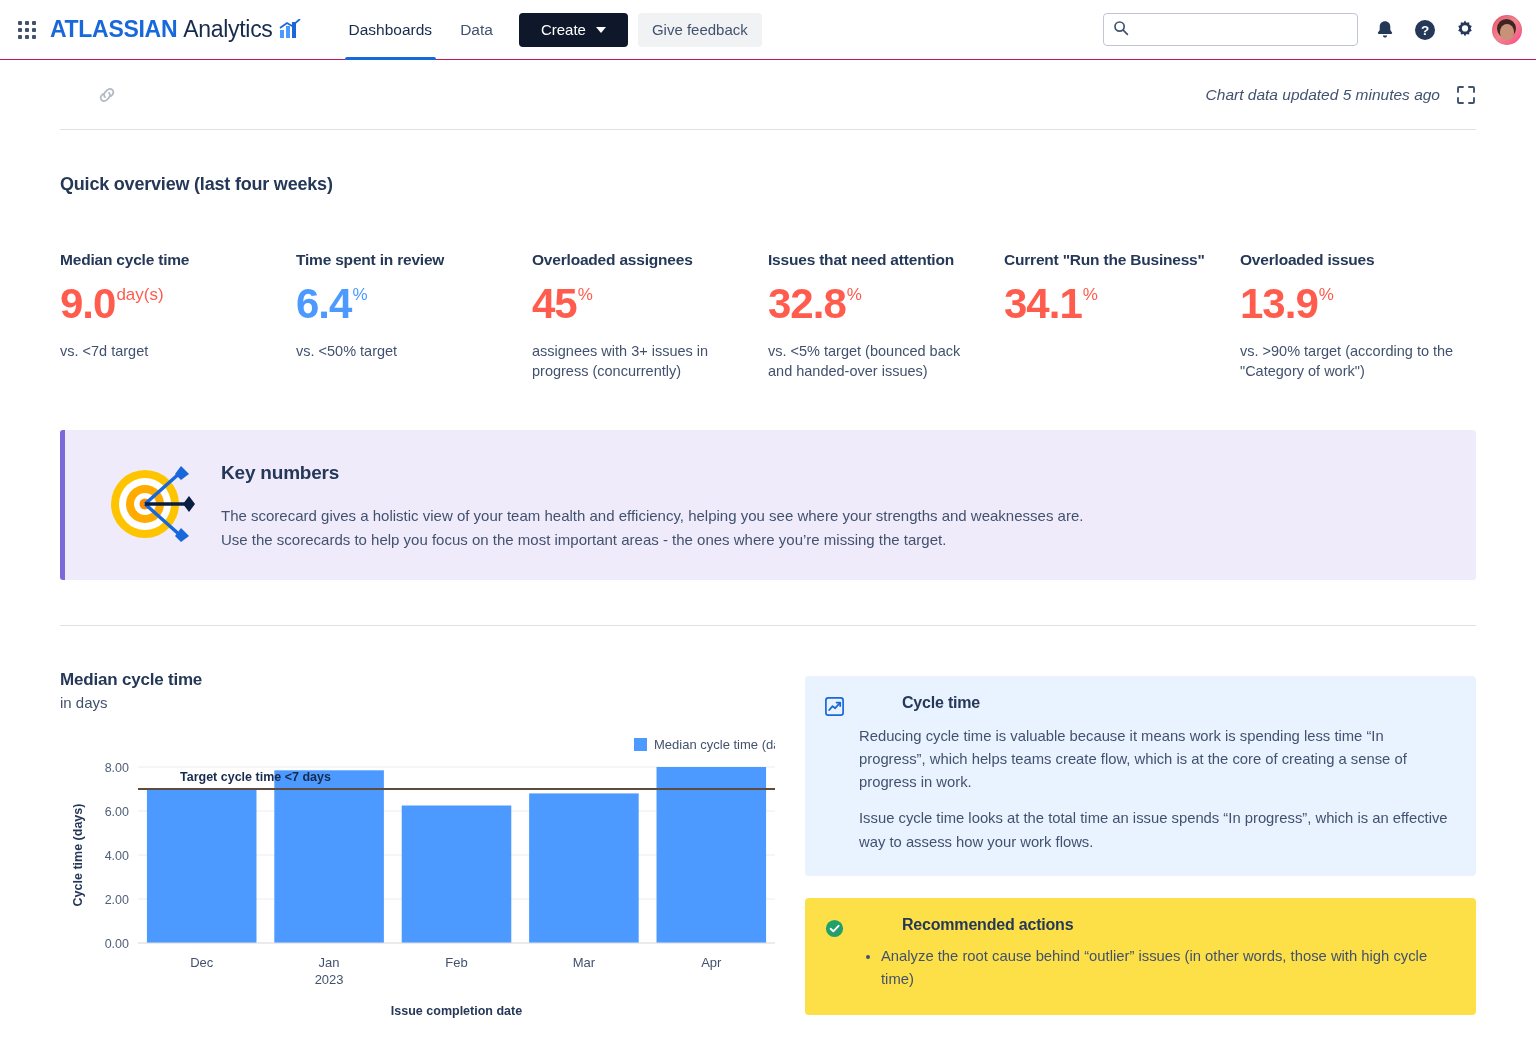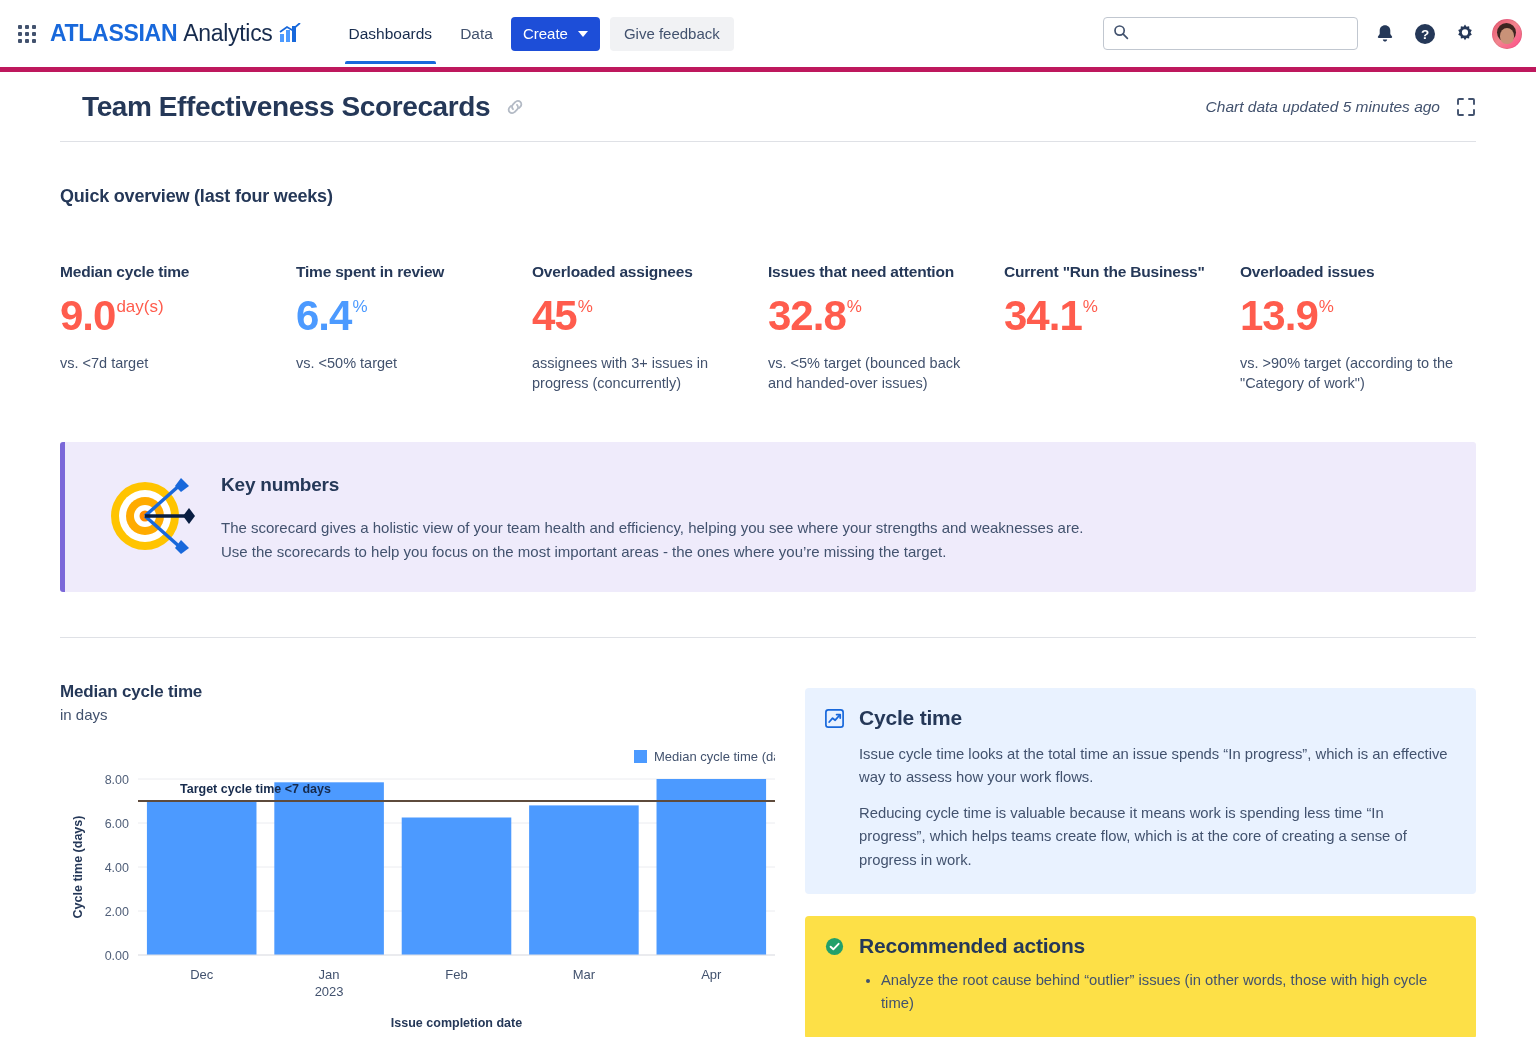--- a/index.html
+++ b/index.html
@@ -7,25 +7,25 @@
     width: 1536px;
     height: 1037px;
     overflow: hidden;
     background: #ffffff;
     font-family: "Liberation Sans", sans-serif;
     color: #172B4D;
   }
 
   
   .topnav {
-    height: 72px;
+    height: 60px;
     display: flex;
     align-items: center;
     padding: 0 14px 0 10px;
-    border-bottom: 5px solid #be185d;
+    border-bottom: 1px solid #be185d;
     position: relative;
   }
   .app-switcher {
     width: 34px; height: 34px;
     display: grid;
     grid-template-columns: repeat(3, 4px);
     grid-template-rows: repeat(3, 4px);
     gap: 3px;
     align-content: center;
     justify-content: center;
@@ -51,29 +51,29 @@
     display: flex; align-items: center;
     cursor: pointer;
     position: relative;
   }
   .navtab.active { color: #172B4D; }
   .navtab.active::after {
     content: ""; position: absolute; left: 10px; right: 10px; bottom: 0;
     height: 3px; background: #1868DB; border-radius: 2px 2px 0 0;
   }
   .btn-create {
-    background: #1d4ed8;
+    background: #0f172a;
     color: #fff;
     border: none;
     border-radius: 4px;
     font-size: 15px;
     font-weight: 500;
     height: 34px;
-    padding: 0 12px;
-    margin-left: 4px;
+    padding: 0 22px;
+    margin-left: 12px;
     display: flex; align-items: center; gap: 10px;
     cursor: pointer;
     font-family: "Liberation Sans", sans-serif;
   }
   .caret-down {
     width: 0; height: 0;
     border-left: 5px solid transparent;
     border-right: 5px solid transparent;
     border-top: 6px solid #fff;
   }
@@ -200,21 +200,21 @@
 
   .side-col { flex: 1 1 auto; padding-top: 6px; }
   .info-card {
     background: #E9F2FF;
     border-radius: 4px;
     padding: 18px 22px 22px 18px;
     display: flex; gap: 14px;
   }
   .info-card.green { background: #fde047; margin-top: 22px; padding-bottom: 24px; }
   .info-icon { flex: 0 0 auto; width: 22px; padding-top: 3px; display: flex; justify-content: center; }
-  .info-title { font-size: 21px; font-weight: bold; color: #253858; letter-spacing: -0.2px; }
+  .info-title { font-size: 16px; font-weight: bold; color: #253858; letter-spacing: -0.2px; margin-left: 43px; }
   .info-p { font-size: 14.8px; color: #42526E; line-height: 1.56; margin-top: 13px; }
   .info-list { margin-top: 11px; padding-left: 22px; }
   .info-list li { font-size: 14.8px; color: #42526E; line-height: 1.56; }
 
   
   .ax-tick { font-family: "Liberation Sans", sans-serif; font-size: 12.5px; fill: #505F79; }
   .ax-cat  { font-family: "Liberation Sans", sans-serif; font-size: 13px; fill: #42526E; }
   .ax-title{ font-family: "Liberation Sans", sans-serif; font-size: 12.5px; font-weight: bold; fill: #253858; }
   .ann-text{ font-family: "Liberation Sans", sans-serif; font-size: 12.5px; font-weight: bold; fill: #172B4D; }
   .leg-text{ font-family: "Liberation Sans", sans-serif; font-size: 13px; fill: #42526E; }
@@ -295,21 +295,20 @@
         <path d="M11 1.5l1.5 2.2 2.6-.5.3 2.7 2.4 1.2-1.3 2.3 1.3 2.3-2.4 1.2-.3 2.7-2.6-.5L11 17.3l-1.5-2.2-2.6.5-.3-2.7-2.4-1.2 1.3-2.3-1.3-2.3 2.4-1.2.3-2.7 2.6.5z" fill="#253858"></path>
         <circle cx="11" cy="9.4" r="3.1" fill="#ffffff"></circle>
       </svg>
     </div>
 
     <div class="avatar"></div>
   </div>
 </div>
 
 <div class="titlebar">
-  <div class="page-title">Team Effectiveness Scorecards</div>
   <span class="link-icon">
     <svg width="22" height="22" viewBox="0 0 22 22">
       <path d="M9 13.2a3.4 3.4 0 010-4.8l2.4-2.4a3.4 3.4 0 114.8 4.8l-1.3 1.3" stroke="#B3BAC5" stroke-width="1.8" fill="none" stroke-linecap="round"></path>
       <path d="M13 8.8a3.4 3.4 0 010 4.8l-2.4 2.4a3.4 3.4 0 11-4.8-4.8l1.3-1.3" stroke="#B3BAC5" stroke-width="1.8" fill="none" stroke-linecap="round"></path>
     </svg>
   </span>
 
   <div class="titlebar-right">
     <div class="updated-text">Chart data updated 5 minutes ago</div>
     <span class="expand-icon">
@@ -457,22 +456,22 @@
       <div class="info-card">
         <div class="info-icon">
           <svg width="19" height="19" viewBox="0 0 19 19">
             <rect x="0.9" y="0.9" width="17.2" height="17.2" rx="2.4" stroke="#1868DB" stroke-width="1.7" fill="none"></rect>
             <path d="M4.2 13 L7.6 9.2 L10.2 11.2 L14.8 6" stroke="#1868DB" stroke-width="1.8" fill="none" stroke-linecap="round" stroke-linejoin="round"></path>
             <path d="M11.6 5.6 L15.2 5.6 L15.2 9.1" stroke="#1868DB" stroke-width="1.8" fill="none" stroke-linecap="round" stroke-linejoin="round"></path>
           </svg>
         </div>
         <div>
           <div class="info-title">Cycle time</div>
+          <p class="info-p">Reducing cycle time is valuable because it means work is spending less time “In progress”, which helps teams create flow, which is at the core of creating a sense of progress in work.</p>
           <p class="info-p">Issue cycle time looks at the total time an issue spends “In progress”, which is an effective way to assess how your work flows.</p>
-          <p class="info-p">Reducing cycle time is valuable because it means work is spending less time “In progress”, which helps teams create flow, which is at the core of creating a sense of progress in work.</p>
         </div>
       </div>
 
       <div class="info-card green">
         <div class="info-icon">
           <svg width="19" height="19" viewBox="0 0 19 19">
             <circle cx="9.5" cy="9.5" r="8.6" fill="#22A06B"></circle>
             <path d="M5.6 9.7 L8.3 12.3 L13.6 6.8" stroke="#FFFFFF" stroke-width="1.9" fill="none" stroke-linecap="round" stroke-linejoin="round"></path>
           </svg>
         </div>

